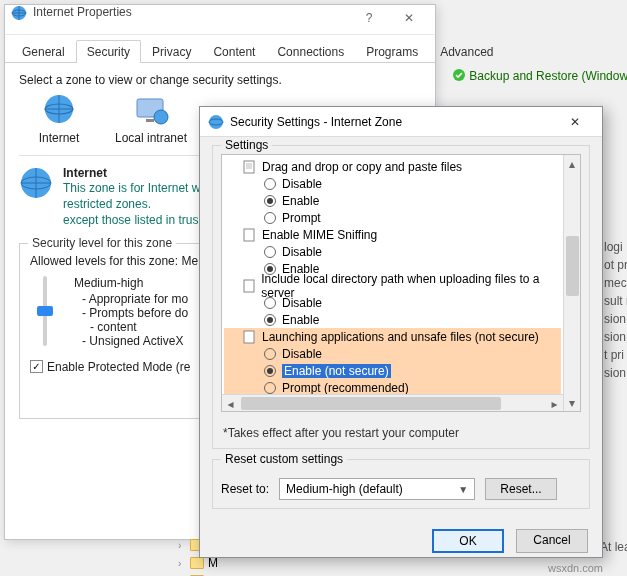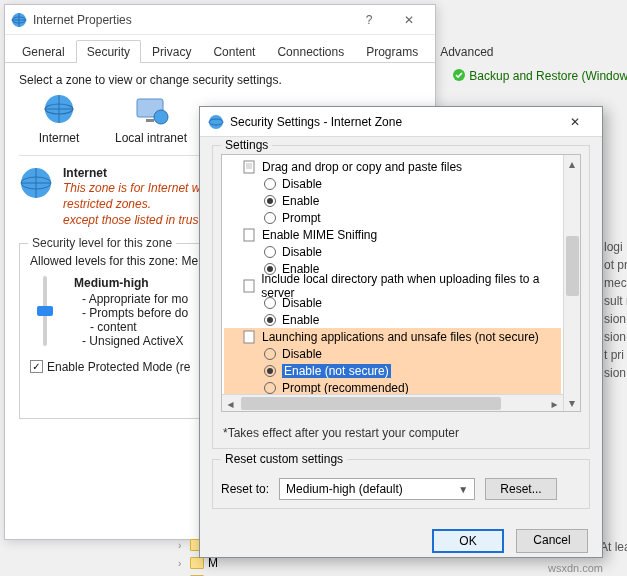--- a/index.html
+++ b/index.html
@@ -1,41 +1,41 @@
 <!DOCTYPE html>
 <html><head>
 <meta charset="utf-8">
 <style>
   * { box-sizing: border-box; font-family: "Segoe UI", Tahoma, sans-serif; font-size: 12px; }
   body { margin: 0; background: #f0f0f0; width: 627px; height: 576px; position: relative; overflow: hidden; }
 
   
   .ip-window { position: absolute; left: 4px; top: 4px; width: 432px; height: 536px; background: #fff; border: 1px solid #c0c4c9; box-shadow: 2px 2px 10px rgba(0,0,0,.15); }
-  .ip-titlebar { height: 30px; display: flex; align-items: center; padding: 0 6px; border-bottom: 1px solid #e8e8e8; background: #fff; }
+  .ip-titlebar { height: 30px; display: flex; padding: 0 6px; border-bottom: 1px solid #e8e8e8; background: #fff; }
   .ip-titlebar .icon { width: 16px; height: 16px; margin-right: 6px; }
   .ip-titlebar .title { flex: 1; color: #444; }
   .titlebtn { width: 40px; height: 26px; display: flex; align-items: center; justify-content: center; color: #666; }
   .ip-tabs { display: flex; padding: 4px 6px 0 6px; border-bottom: 1px solid #d0d0d0; }
   .ip-tab { padding: 4px 10px; border: 1px solid transparent; border-bottom: none; color: #333; position: relative; top: 1px; }
   .ip-tab.active { border-color: #d0d0d0; background: #fff; border-radius: 2px 2px 0 0; }
   .ip-body { padding: 10px 14px; color: #222; }
   .zone-row { display: flex; gap: 12px; padding: 6px 0 10px 0; border-bottom: 1px solid #e0e0e0; }
   .zone { text-align: center; width: 80px; }
   .zone .zicon { width: 40px; height: 36px; margin: 0 auto 2px auto; }
   .zone-info { margin-top: 10px; display: flex; gap: 10px; }
   .zone-info .big { width: 34px; height: 34px; }
   .zone-info .bold { font-weight: 700; }
-  .zone-info .desc { color: #c2410c; line-height: 1.35; font-style: italic; }
+  .zone-info .desc { color: #0f766e; line-height: 1.35; }
   .fieldset { border: 1px solid #d0d0d0; margin-top: 14px; padding: 10px 10px 12px 10px; position: relative; }
   .fieldset .legend { position: absolute; top: -8px; left: 8px; background: #fff; padding: 0 4px; color: #333; }
   .slider-area { display: flex; gap: 14px; margin-top: 8px; }
   .slider-track { width: 30px; display: flex; justify-content: center; }
   .track { width: 4px; height: 70px; background: #d0d0d0; border-radius: 2px; position: relative; }
   .thumb { position: absolute; left: -6px; top: 30px; width: 16px; height: 10px; background: #2d89ef; border-radius: 2px; }
-  .level-name { font-weight: 700; }
+  .level-name { font-weight: 400; }
   .bullets { margin: 2px 0 0 8px; }
   .bullets div::before { content: "- "; }
   .chk-row { margin-top: 12px; display: flex; align-items: center; gap: 4px; }
   .chkbox { width: 13px; height: 13px; border: 1px solid #888; display: inline-flex; align-items: center; justify-content: center; font-size: 10px; color: #000; }
   .btnrow { margin-top: 10px; display: flex; gap: 8px; justify-content: flex-end; }
   .btn { border: 1px solid #adadad; background: #e1e1e1; padding: 3px 14px; min-width: 72px; text-align: center; }
 
   
   .bg-text { position: absolute; color: #555; white-space: nowrap; }
 

